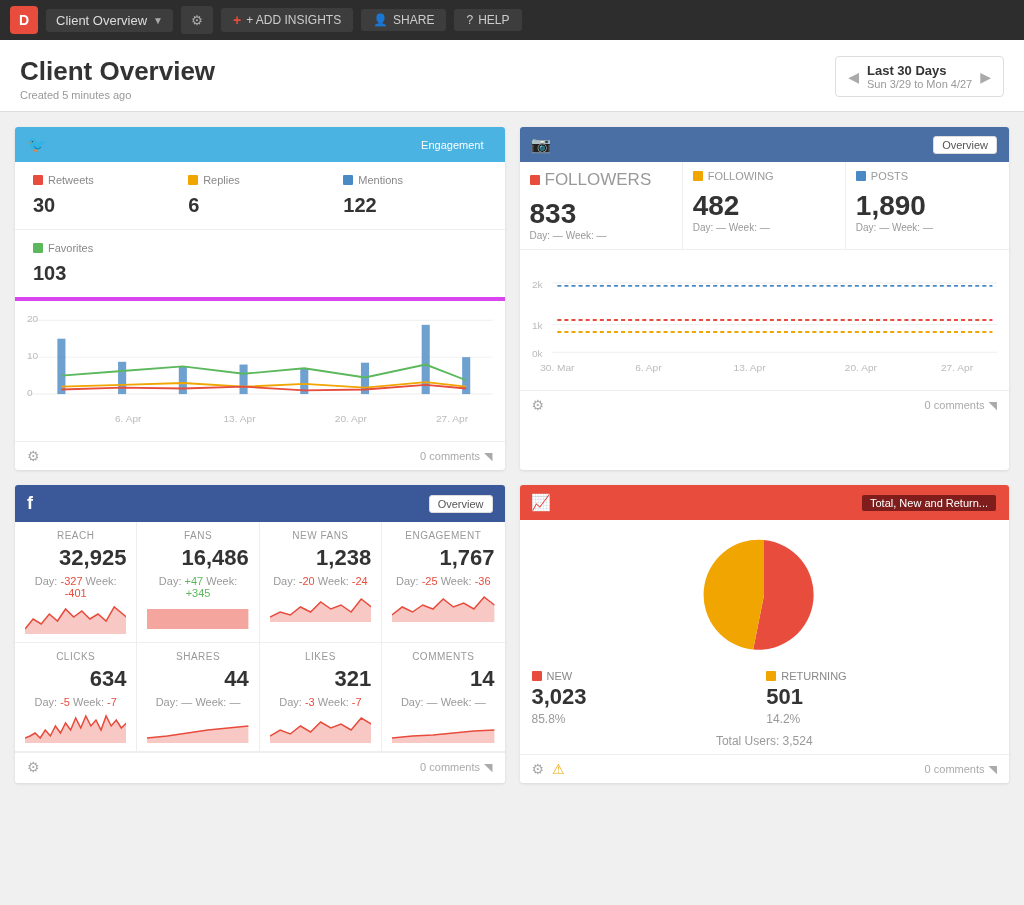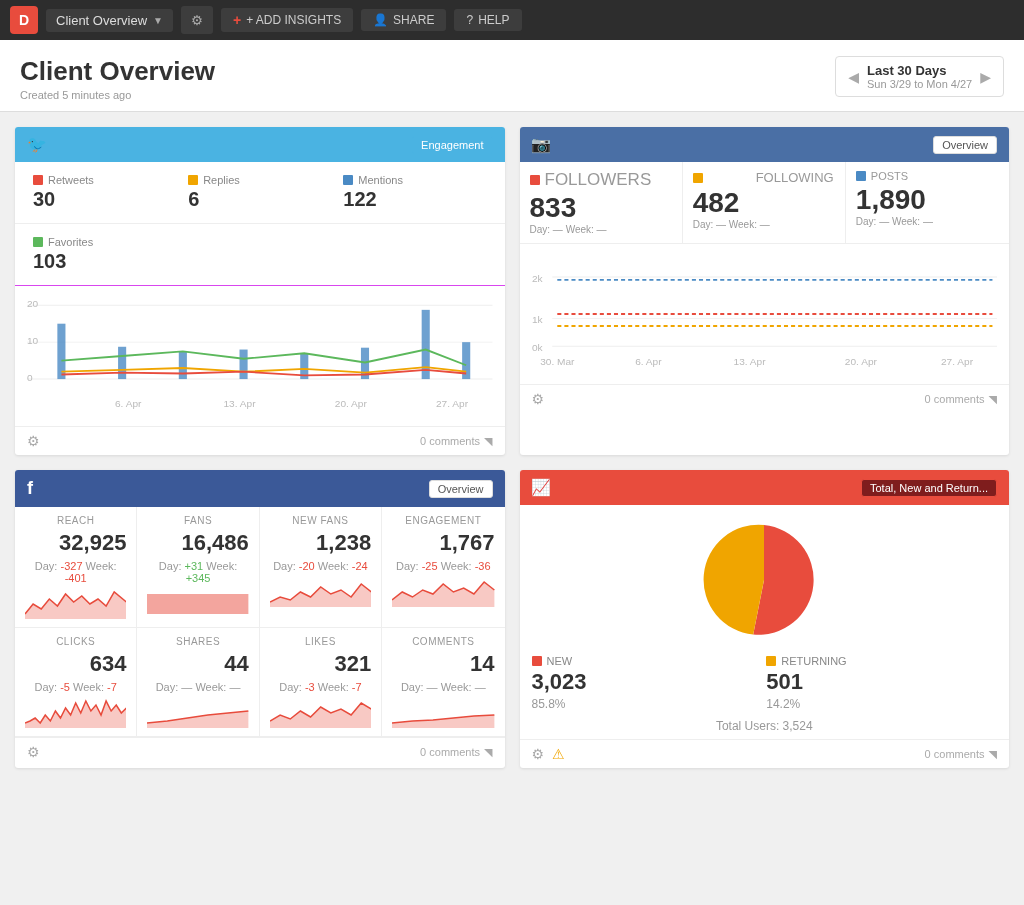--- a/index.html
+++ b/index.html
@@ -120,21 +120,21 @@
     .widget-badge.orange { background: #7f1d1d; color: white; border-color: #e84c3d; }
 
     .metric-item { padding: 4px 6px; }
     .metric-label-row { display: flex; align-items: center; gap: 5px; font-size: 11px; color: #888; }
     .metric-dot { width: 10px; height: 10px; display: inline-block; border-radius: 1px; }
     .dot-red { background: #e84c3d; }
     .dot-orange { background: #f0a500; }
     .dot-blue { background: #4a8ac4; }
     .dot-green { background: #5cb85c; }
 
-    .metric-value { font-size: 20px; font-weight: bold; color: #333; margin-top: 2px; }
+    .metric-value { font-size: 20px; font-weight: bold; color: #333; margin-top: 8px; }
 
     
     .chart-area {
       padding: 10px 12px;
       position: relative;
       height: 140px;
     }
     .chart-area svg { width: 100%; height: 100%; }
 
     
@@ -254,21 +254,21 @@
       </div>
       <div class="metric-item">
         <div class="metric-label-row">
           <span class="metric-dot dot-blue"></span>
           <span>Mentions</span>
         </div>
         <div class="metric-value">122</div>
       </div>
     </div>
 
-    <div style="display:grid; grid-template-columns:auto 1fr; padding: 8px 12px; border-bottom:1px solid #d946ef;">
+    <div style="display:grid; grid-template-columns:auto 1fr; padding: 8px 12px; border-bottom:4px solid #d946ef;">
       <div class="metric-item">
         <div class="metric-label-row">
           <span class="metric-dot dot-green"></span>
           <span>Favorites</span>
         </div>
         <div class="metric-value">103</div>
       </div>
     </div>
 
     <div class="chart-area">
@@ -325,21 +325,21 @@
           <span style="font-size:17px; color:#999; text-transform:uppercase;">FOLLOWERS</span>
         </div>
         <div class="metric-value" style="font-size:28px;">833</div>
         <div class="ig-day-week">
           <span>Day: —</span> <span>Week: —</span>
         </div>
       </div>
       <div style="padding:8px 10px; border-right:1px solid #eee;">
         <div class="metric-label-row">
           <span class="metric-dot dot-orange"></span>
-          <span style="font-size:13px; color:#999; text-transform:uppercase;margin-left:48px;">FOLLOWING</span>
+          <span style="font-size:11px; color:#999; text-transform:uppercase;">FOLLOWING</span>
         </div>
         <div class="metric-value" style="font-size:28px;">482</div>
         <div class="ig-day-week">
           <span>Day: —</span> <span>Week: —</span>
         </div>
       </div>
       <div style="padding:8px 10px;">
         <div class="metric-label-row">
           <span class="metric-dot dot-blue"></span>
           <span style="font-size:11px; color:#999; text-transform:uppercase;">POSTS</span>
@@ -400,21 +400,21 @@
           <svg viewBox="0 0 100 35" preserveAspectRatio="none" width="100%" height="35">
             <polyline points="0,30 8,20 16,25 24,15 32,22 40,10 48,18 56,12 64,20 72,15 80,22 88,8 100,18" fill="none" stroke="#e84c3d" stroke-width="1.5"></polyline>
             <polyline points="0,30 8,20 16,25 24,15 32,22 40,10 48,18 56,12 64,20 72,15 80,22 88,8 100,18 100,35 0,35" fill="#e84c3d" opacity="0.3"></polyline>
           </svg>
         </div>
       </div>
       <div class="fb-metric-cell">
         <div class="fb-metric-label">FANS</div>
         <div class="fb-metric-value">16,486</div>
         <div class="fb-metric-change">
-          Day: <span class="pos">+31</span> Week: <span class="pos">+345</span>
+          Day: <span class="pos">+47</span> Week: <span class="pos">+345</span>
         </div>
         <div class="fb-spark">
           <svg viewBox="0 0 100 35" preserveAspectRatio="none" width="100%" height="35">
             <rect x="0" y="10" width="100" height="20" fill="#e84c3d" opacity="0.5"></rect>
           </svg>
         </div>
       </div>
       <div class="fb-metric-cell">
         <div class="fb-metric-label">NEW FANS</div>
         <div class="fb-metric-value">1,238</div>

